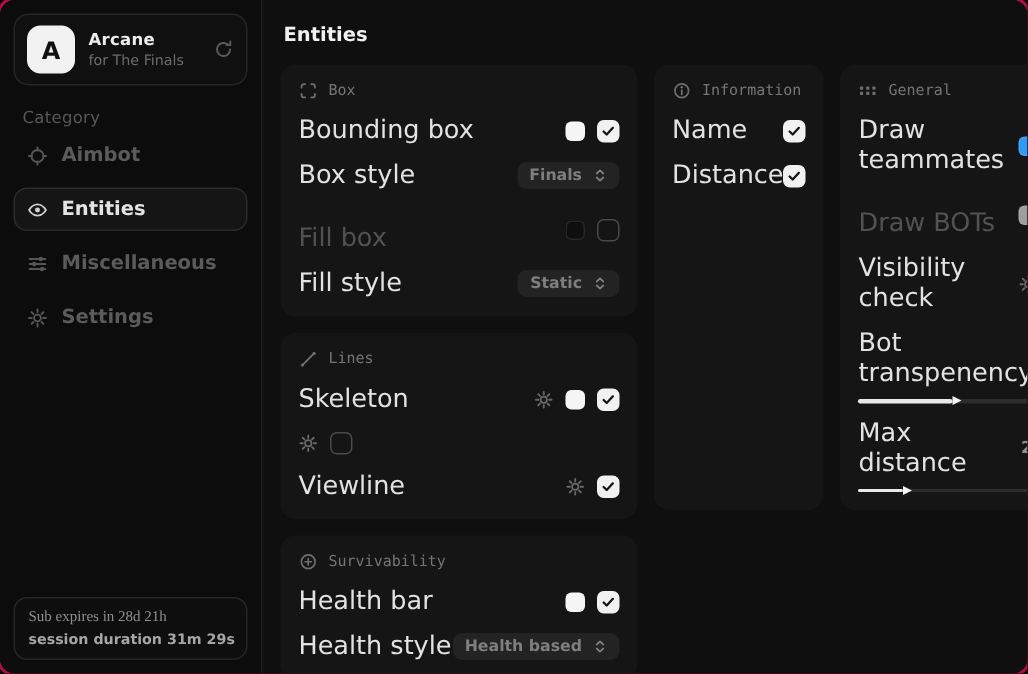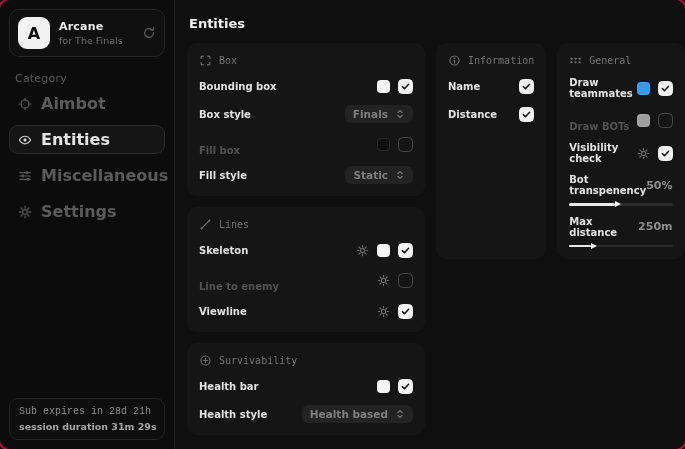--- a/index.html
+++ b/index.html
@@ -14,38 +14,38 @@
   
   .sidebar { position:relative; width:175px; flex:0 0 175px; background:#0c0c0c; border-right:1px solid #1e1e1e; padding:9px; }
   .brand-card { display:flex; align-items:center; gap:9px; border:1px solid #262626; background:#101010; border-radius:10px; padding:7px 8px; height:48px; }
   .logo { width:32px; height:32px; border-radius:9px; background:#f2f2f2; color:#111; display:flex; align-items:center; justify-content:center; font-weight:700; font-size:16px; }
   .brand-text { flex:1; min-width:0; }
   .brand-title { color:#ededed; font-size:11px; font-weight:700; letter-spacing:.2px; }
   .brand-subtitle { color:#6d6d6d; font-size:9.5px; margin-top:2px; }
   .brand-card .icon { color:#5a5a5a; }
   .category-label { color:#585858; font-size:11px; margin:15px 0 4px 6px; letter-spacing:.2px; }
   .nav { display:flex; flex-direction:column; gap:7px; }
-  .nav-item { display:flex; align-items:center; gap:9px; height:29px; padding:0 8px; border-radius:9px; border:1px solid transparent; color:#5b5b5b; font-size:16px; font-weight:600; cursor:pointer; }
+  .nav-item { display:flex; align-items:center; gap:9px; height:29px; padding:0 8px; border-radius:9px; border:1px solid transparent; color:#5b5b5b; font-size:13px; font-weight:600; cursor:pointer; }
   .nav-item .icon { color:#565656; }
   .nav-item.active { background:#151515; border-color:#2b2b2b; color:#e4e4e4; }
   .nav-item.active .icon { color:#cfcfcf; }
   .sub-card { position:absolute; left:9px; right:9px; bottom:9px; border:1px solid #262626; border-radius:9px; padding:7px 9px; background:#0e0e0e; }
-  .sub-line1 { font-family:Liberation Mono, monospace; color:#8f8f8f; font-size:10px; white-space:nowrap; }
+  .sub-line1 { font-family:Liberation Serif, serif; color:#8f8f8f; font-size:10px; white-space:nowrap; }
   .sub-line2 { color:#a6a6a6; font-size:9.5px; font-weight:700; margin-top:4px; white-space:nowrap; }
   
   .main { flex:1; padding:14px 12px 12px 12px; background:#0f0f0f; }
   .page-title { color:#f1f1f1; font-size:13px; font-weight:700; margin:2px 0 12px 2px; }
   .cols { display:flex; gap:11px; align-items:flex-start; }
   .col-left { width:238px; flex:0 0 238px; display:flex; flex-direction:column; gap:11px; }
   .col-right { width:242px; flex:0 0 242px; display:flex; flex-direction:row; gap:11px; }
   .panel { background:#151515; border-radius:10px; padding:11px 12px 12px 12px; }
   .panel-header { display:flex; align-items:center; gap:7px; color:#757575; font-family:"DejaVu Sans Mono","Liberation Mono",monospace; font-size:10px; margin-bottom:4px; }
   .panel-header .icon { color:#6e6e6e; }
   .row { display:flex; align-items:center; justify-content:space-between; margin-top:10px; min-height:18px; }
-  .row-label { color:#e2e2e2; font-size:10px; font-weight:700; }
+  .row-label { color:#e2e2e2; font-size:17px; font-weight:400; }
   .row.disabled .row-label { color:#525252;margin-top:12px; }
   .ctrls { display:flex; align-items:center; gap:8px; }
   .swatch { width:13px; height:13px; border-radius:4px; box-shadow:inset 0 0 0 1px rgba(255,255,255,.10); cursor:pointer; }
   .checkbox { width:15px; height:15px; border-radius:4.5px; border:1.5px solid #4a4a4a; display:flex; align-items:center; justify-content:center; cursor:pointer; color:#141414; }
   .checkbox svg { display:none; }
   .checkbox.checked { background:#f1f1f1; border-color:#f1f1f1; }
   .checkbox.checked svg { display:block; }
   .mini-gear { color:#6a6a6a; cursor:pointer; }
   .dropdown { display:flex; align-items:center; gap:7px; background:#232323; border-radius:6px; padding:3px 8px; color:#7f7f7f; font-size:10.5px; font-weight:600; cursor:pointer; }
   .dropdown .icon { color:#7f7f7f; }
@@ -245,21 +245,20 @@
                 </svg>
               <span class="swatch" style="background: rgb(245, 245, 245);"></span>
               <span class="checkbox checked">
                   <svg width="11" height="11">
                     <use href="#sym-check"></use>
                   </svg>
                 </span>
             </span>
           </div>
           <div class="row disabled">
-            <span class="row-label">Line to enemy</span>
             <span class="ctrls">
               <svg class="mini-gear" width="13" height="13">
                   <use href="#sym-gear"></use>
                 </svg>
               <span class="checkbox"></span>
             </span>
           </div>
           <div class="row">
             <span class="row-label">Viewline</span>
             <span class="ctrls">

